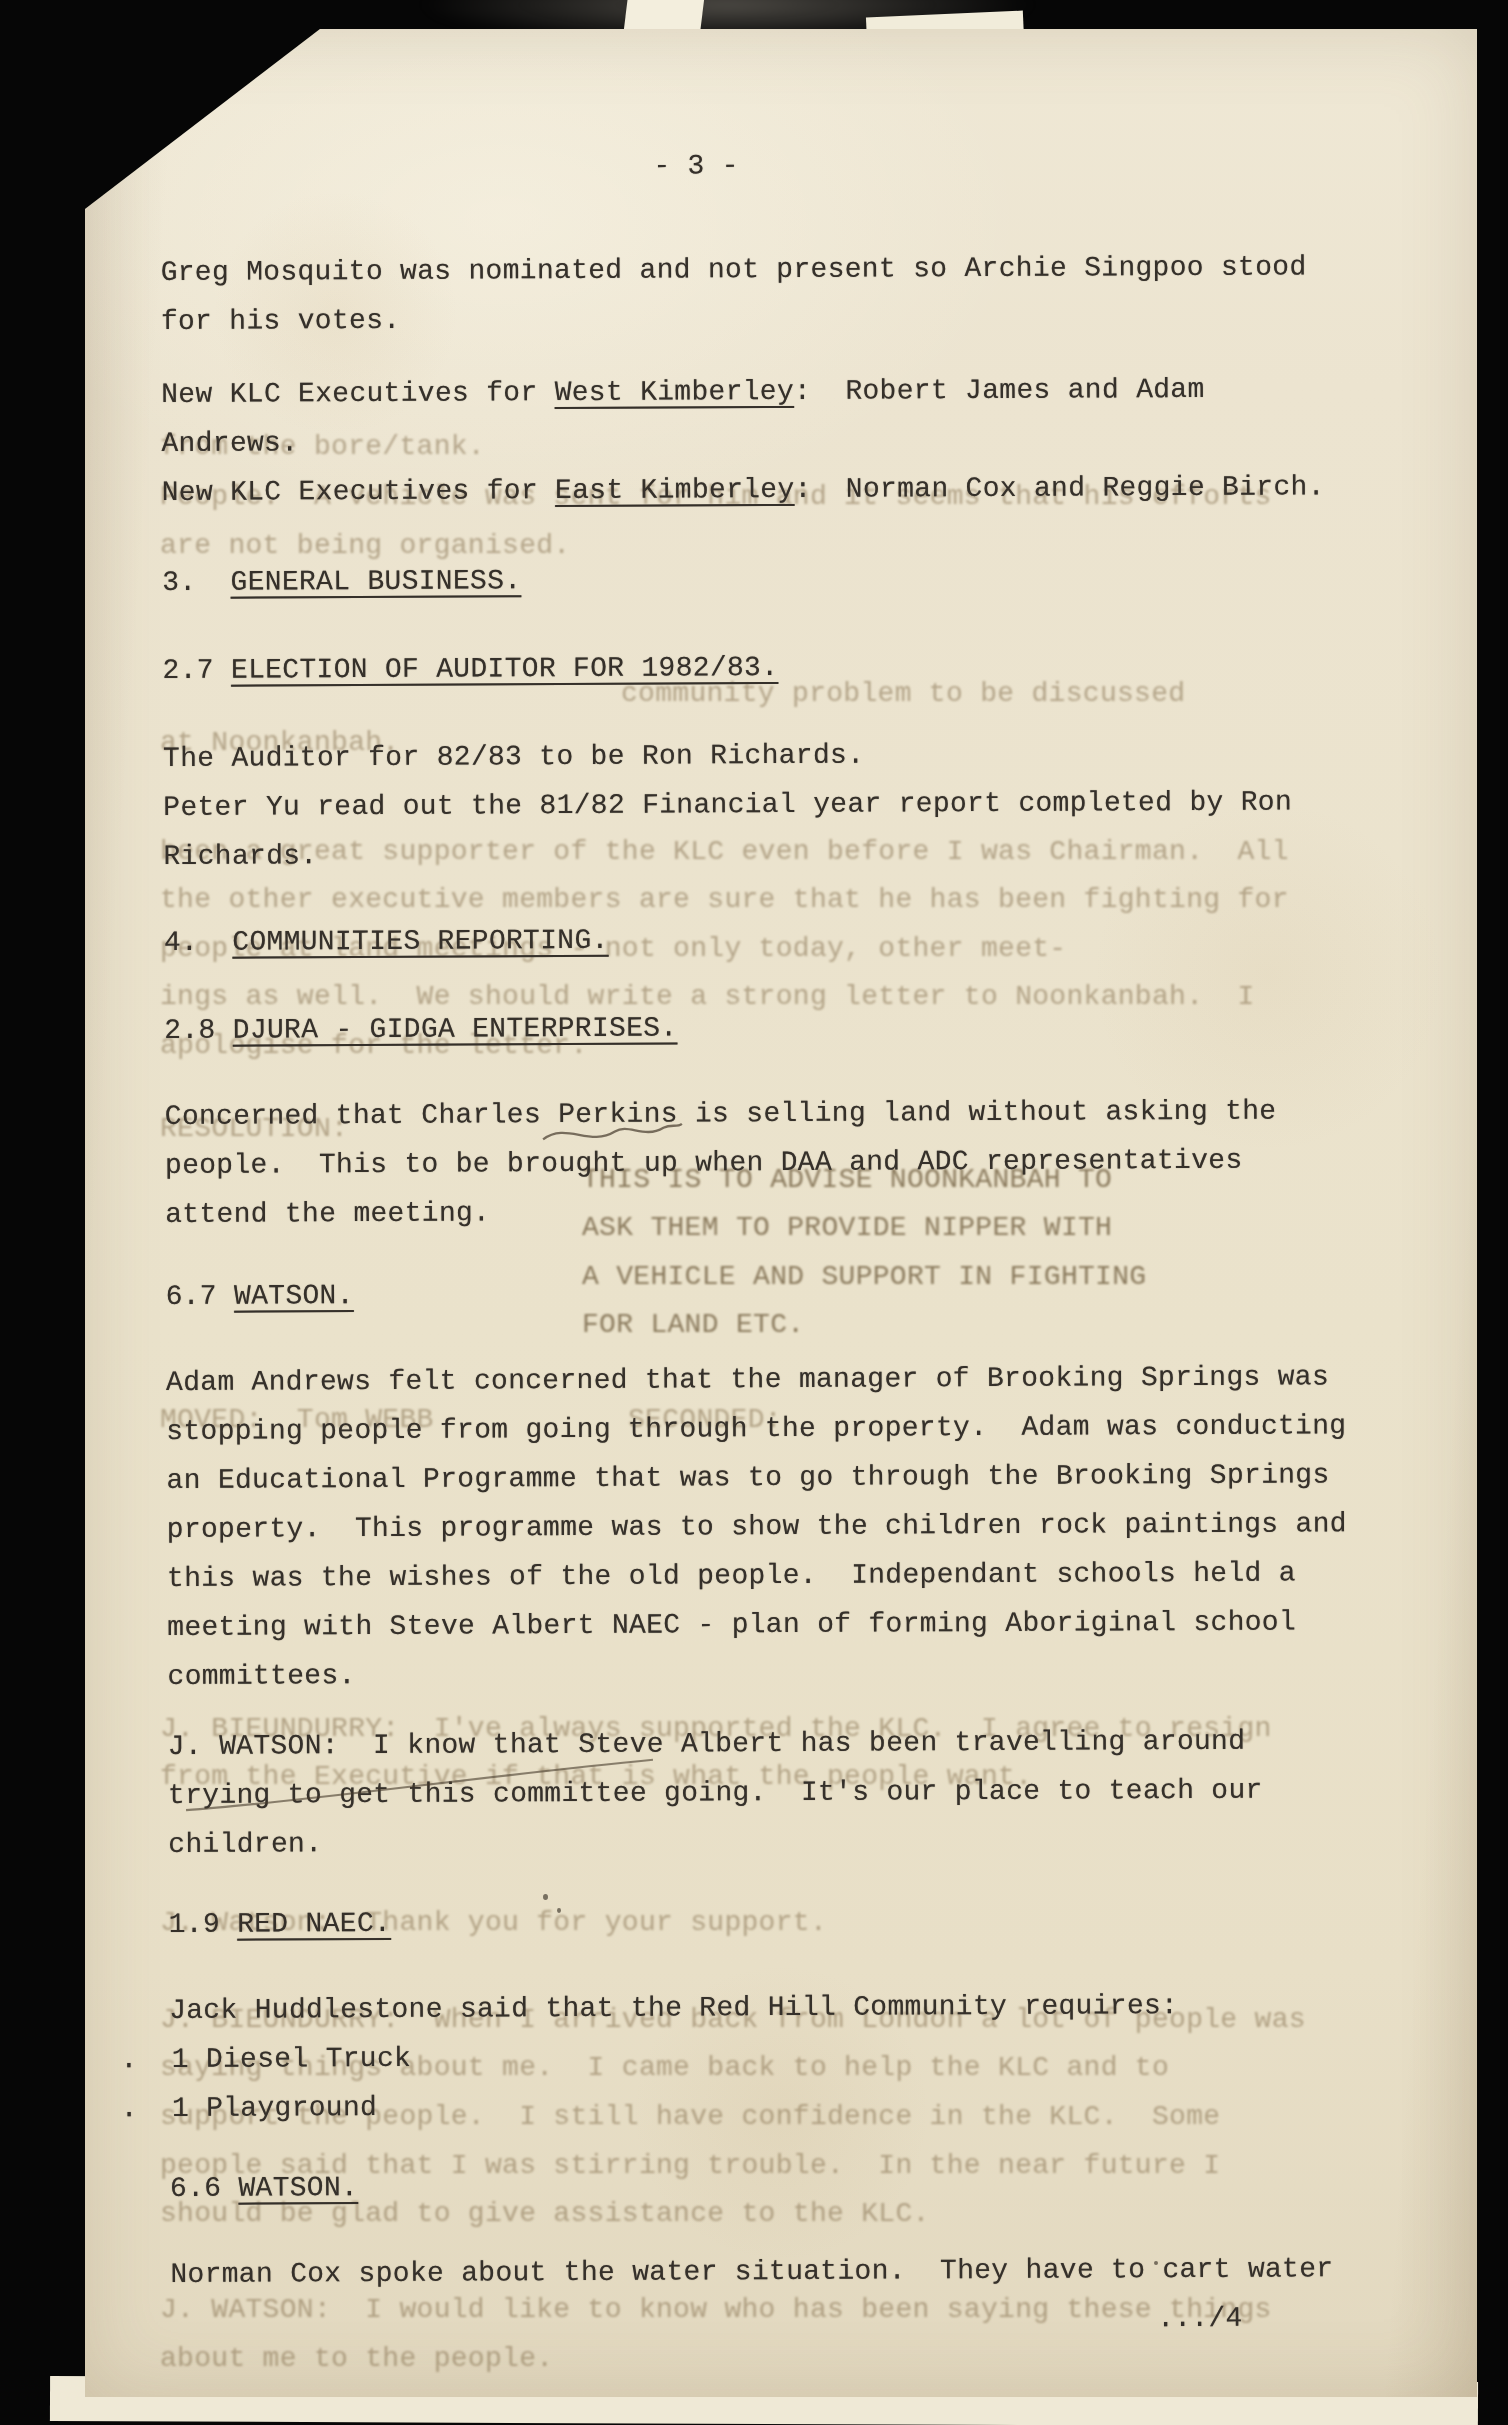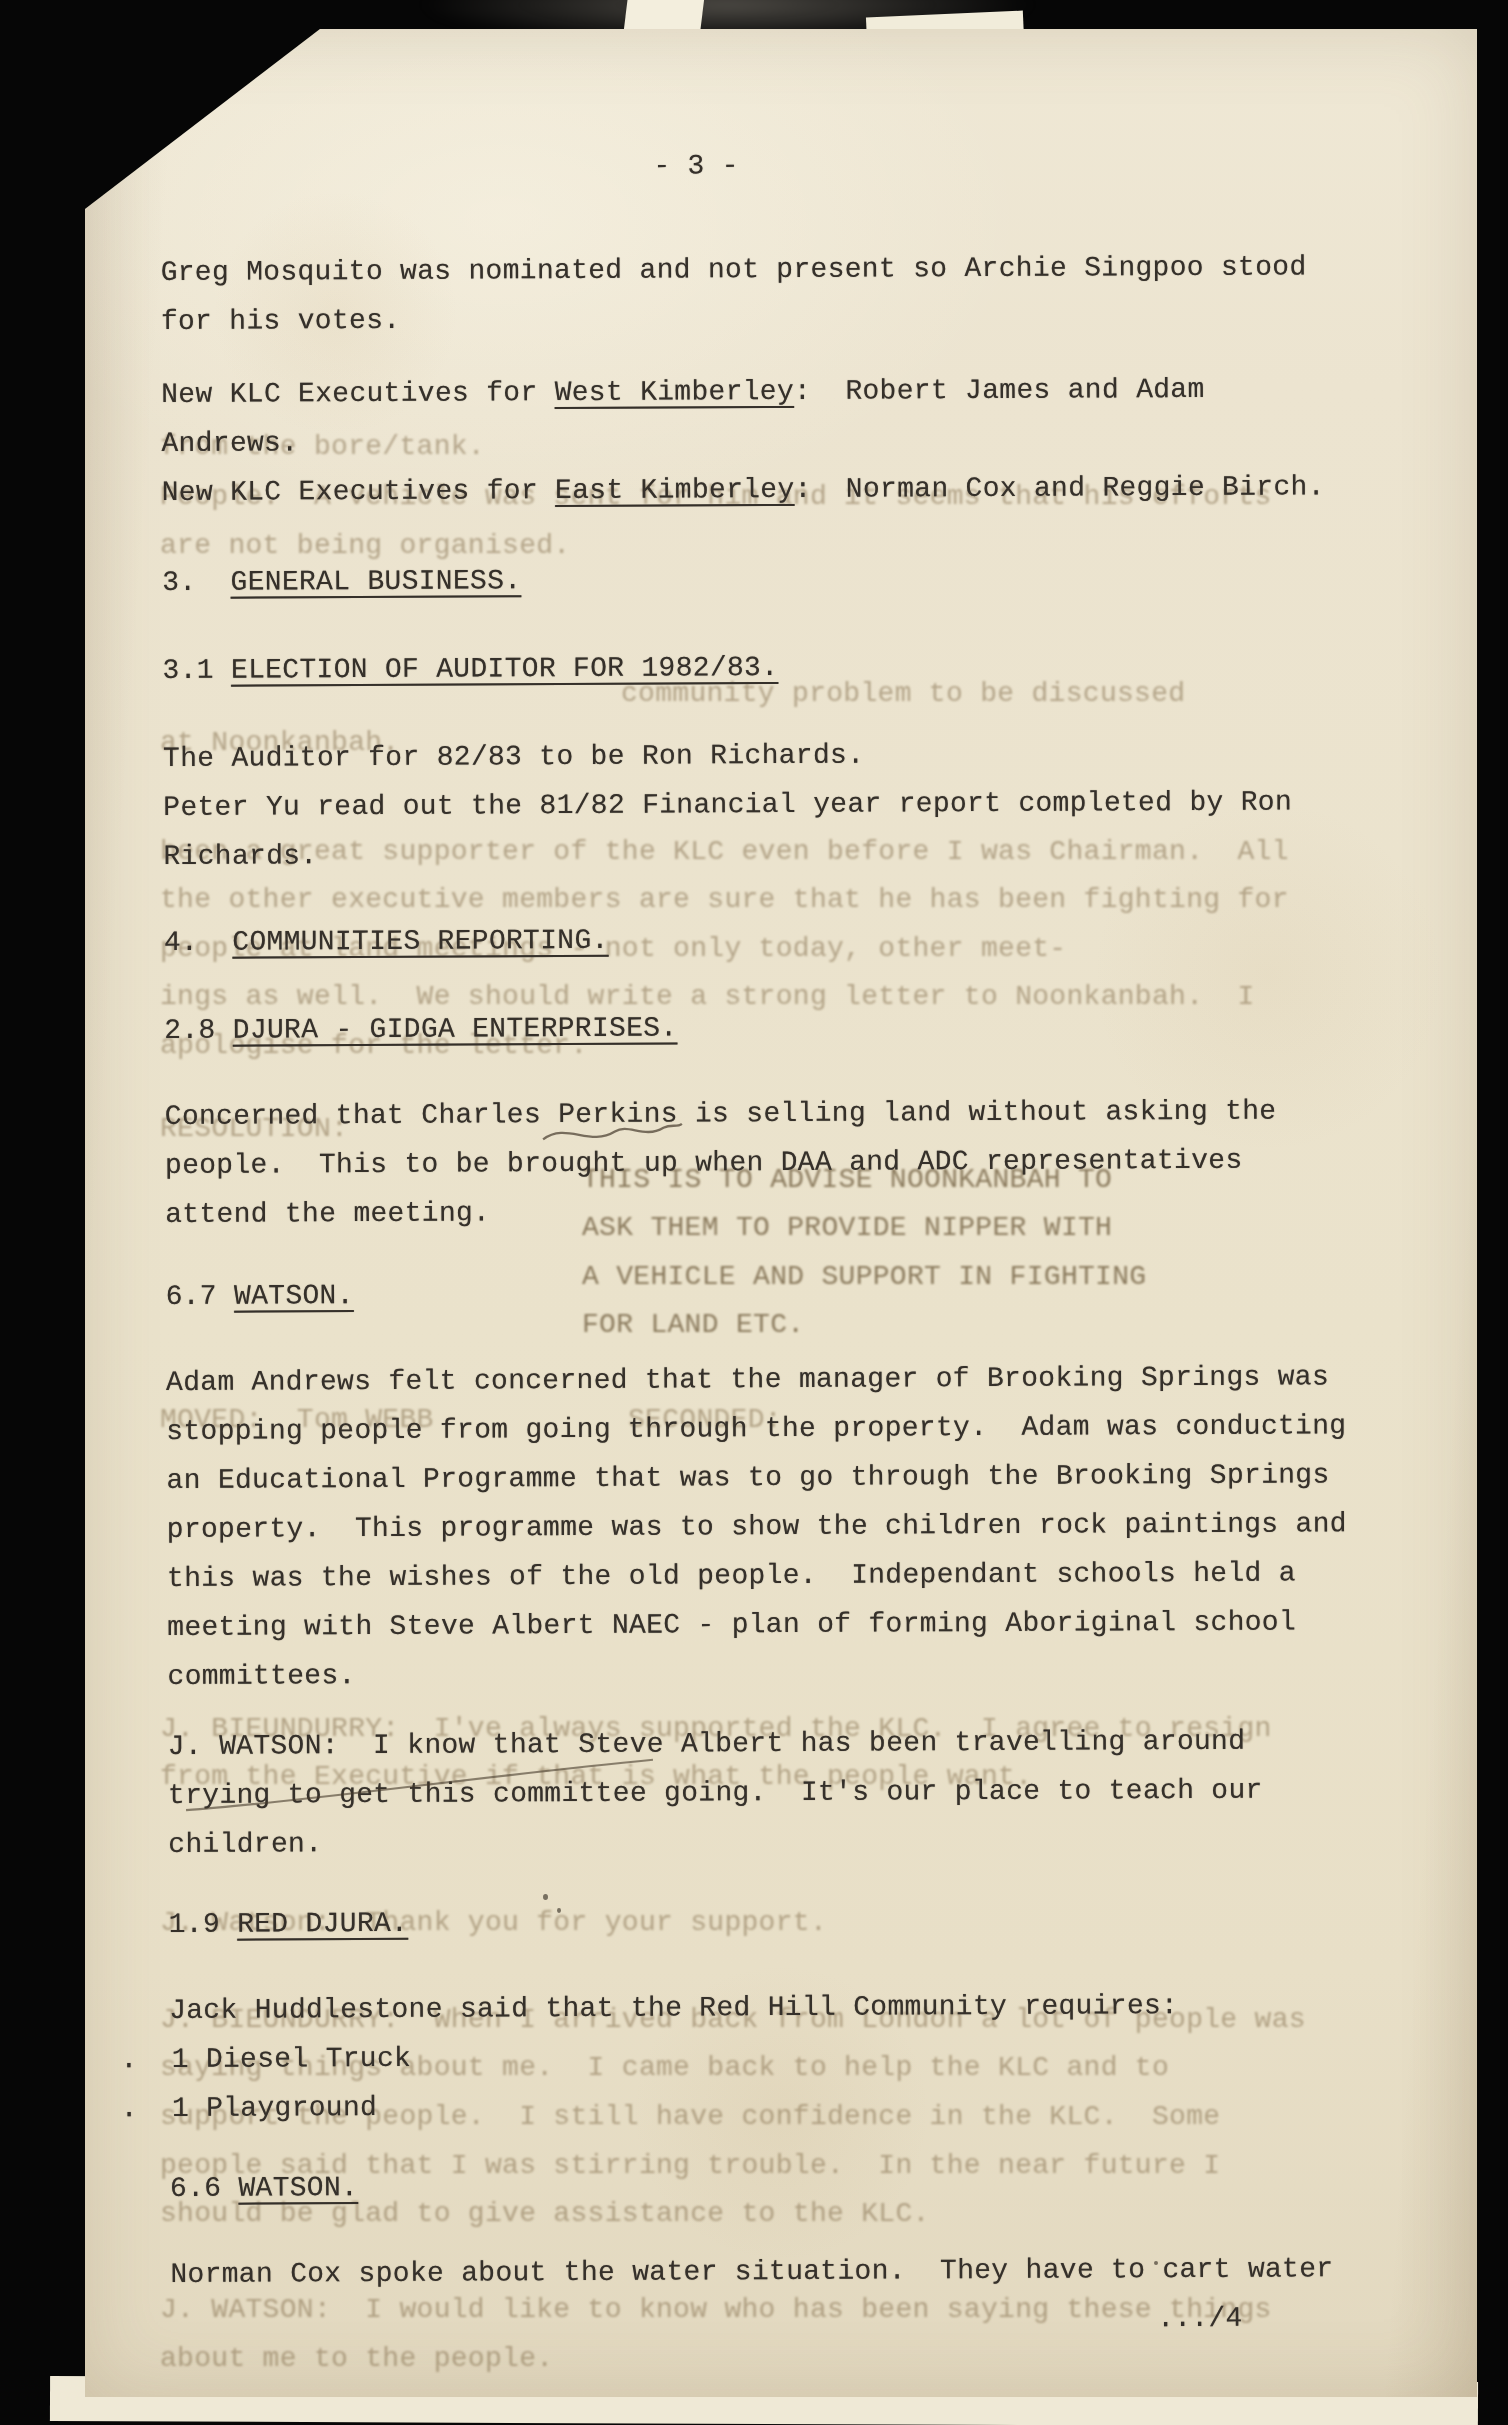--- a/index.html
+++ b/index.html
@@ -131,21 +131,21 @@
 
       <p class="para" style="margin-top:0">
           <span class="line"><span>New KLC Executives for </span><span class="u">East Kimberley</span><span>:  Norman Cox and Reggie Birch.</span></span>
         </p>
 
       <p class="para" style="margin-top:41px">
           <span class="line"><span>3.  </span><span class="u">GENERAL BUSINESS.</span></span>
         </p>
 
       <p class="para" style="margin-top:39px">
-          <span class="line"><span>3.1 </span><span class="u">ELECTION OF AUDITOR FOR 1982/83.</span></span>
+          <span class="line"><span>2.7 </span><span class="u">ELECTION OF AUDITOR FOR 1982/83.</span></span>
         </p>
 
       <p class="para" style="margin-top:39px">
           <span class="line">The Auditor for 82/83 to be Ron Richards.</span>
         </p>
 
       <p class="para" style="margin-top:0">
           <span class="line">Peter Yu read out the 81/82 Financial year report completed by Ron</span>
           <span class="line">Richards.</span>
         </p>
@@ -178,21 +178,21 @@
           <span class="line">committees.</span>
         </p>
 
       <p class="para" style="margin-top:21.3px">
           <span class="line">J. WATSON:  I know that Steve Albert has been travelling around</span>
           <span class="line">trying to get this committee going.  It's our place to teach our</span>
           <span class="line">children.</span>
         </p>
 
       <p class="para" style="margin-top:31px">
-          <span class="line"><span>1.9 </span><span class="u">RED DJURA.</span></span>
+          <span class="line"><span>1.9 </span><span class="u">RED NAEC.</span></span>
         </p>
 
       <p class="para" style="margin-top:37px">
           <span class="line">Jack Huddlestone said that the Red Hill Community requires:</span>
         </p>
 
       <p class="para" style="margin-top:0">
           <span class="line list-item">.  1 Diesel Truck</span>
           <span class="line list-item">.  1 Playground</span>
         </p>

